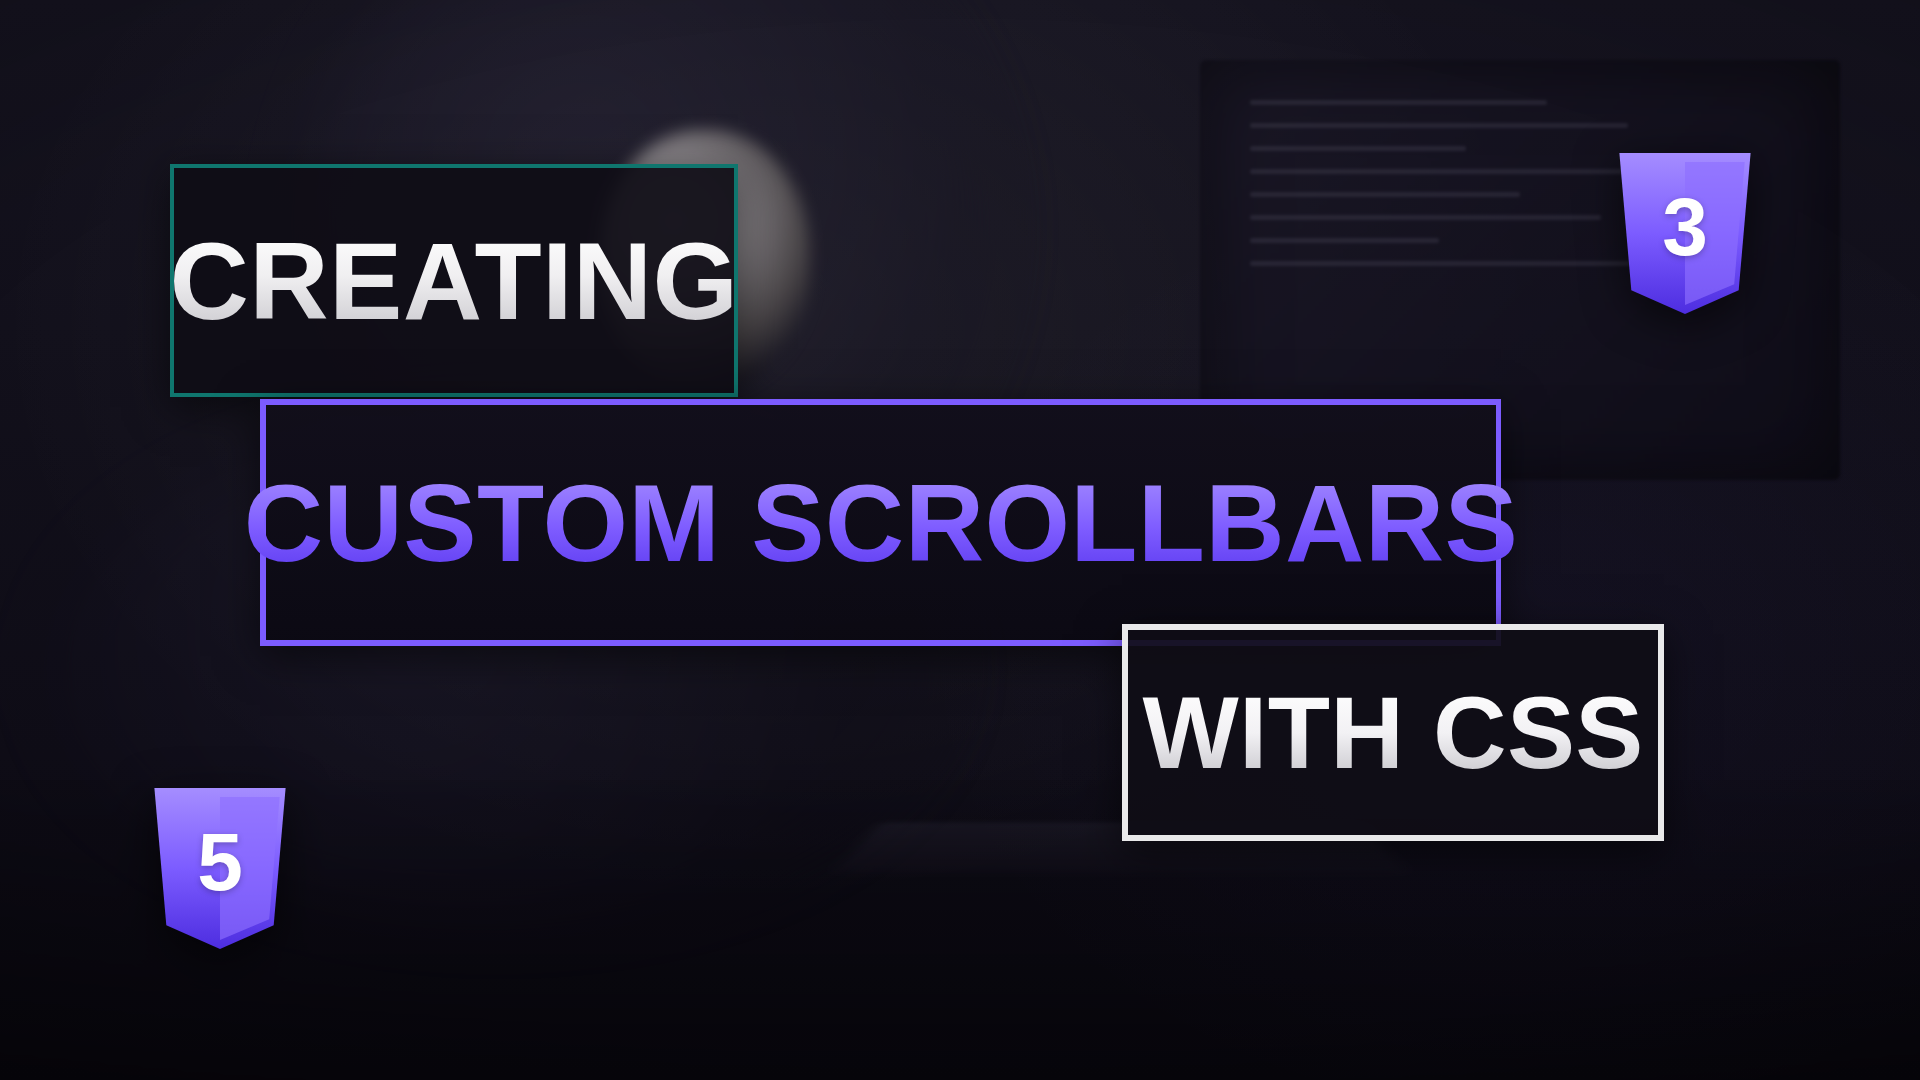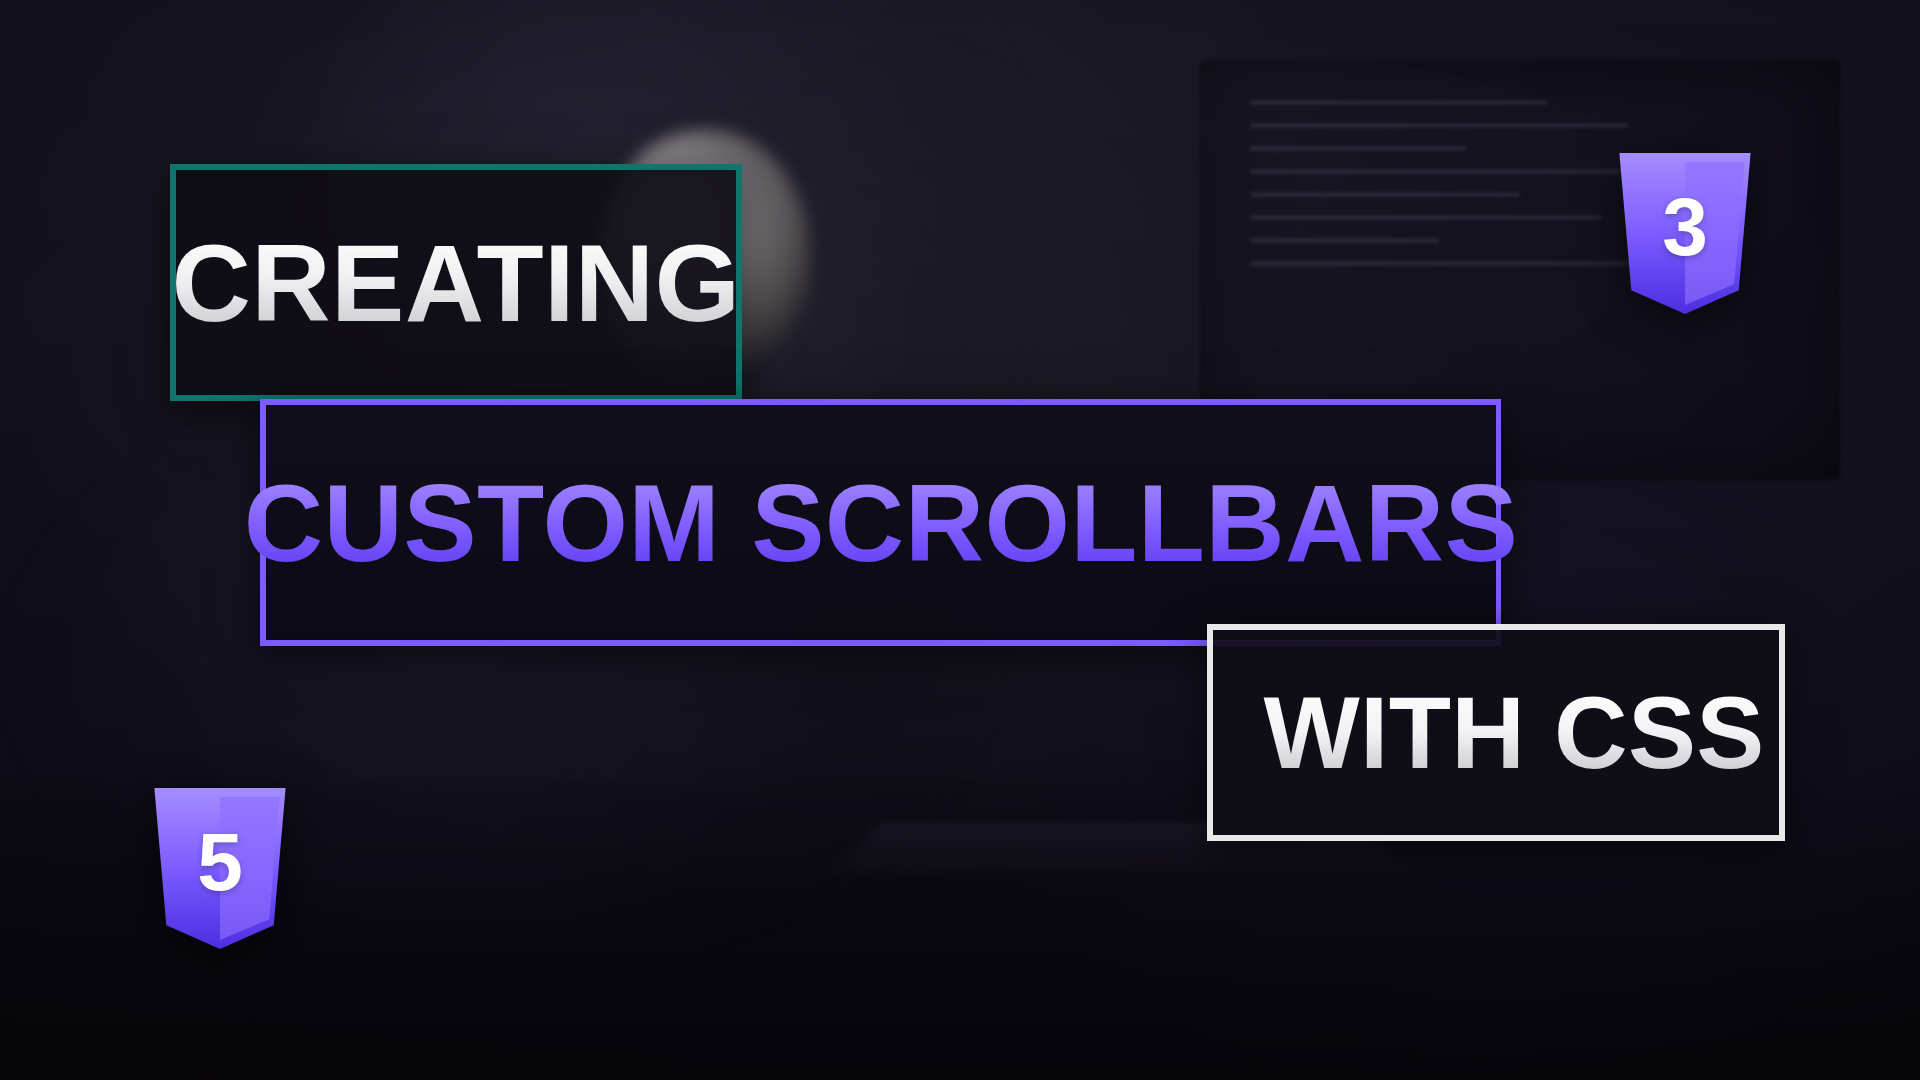--- a/index.html
+++ b/index.html
@@ -90,21 +90,21 @@
     text-transform: uppercase;
     font-stretch: condensed;
     line-height: 1;
     padding: 0 10px;
     white-space: nowrap;
   }
 
   
   .box1 {
     left: 170px; top: 164px; width: 560px; height: 225px;
-    border: 6px solid #0f766e;
+    border: 4px solid #0f766e;
   }
   .box1 .label {
     font-size: 110px;
     background: linear-gradient(180deg, #ffffff 0%, #f0eff1 45%, #c9c8cd 100%);
     -webkit-background-clip: text; background-clip: text; color: transparent;
   }
 
   
   .box2 {
     left: 260px; top: 399px; width: 1230px; height: 235px;
@@ -113,23 +113,22 @@
     background: linear-gradient(180deg, rgba(18,15,27,0.97), rgba(12,10,19,0.97));
   }
   .box2 .label {
     font-size: 110px;
     background: linear-gradient(180deg, #a58dff 0%, #7e5cff 55%, #5d3bf0 100%);
     -webkit-background-clip: text; background-clip: text; color: transparent;
   }
 
   
   .box3 {
-    left: 1207px; top: 624px; width: 530px; height: 205px;
+    left: 1122px; top: 624px; width: 530px; height: 205px;
     border: 6px solid #e9e9ea;
-    padding-left: 36px;
   }
   .box3 .label {
     font-size: 102px;
     background: linear-gradient(180deg, #ffffff 0%, #f2f1f4 50%, #c3c2c8 100%);
     -webkit-background-clip: text; background-clip: text; color: transparent;
   }
 
   
   .shield {
     position: absolute;

